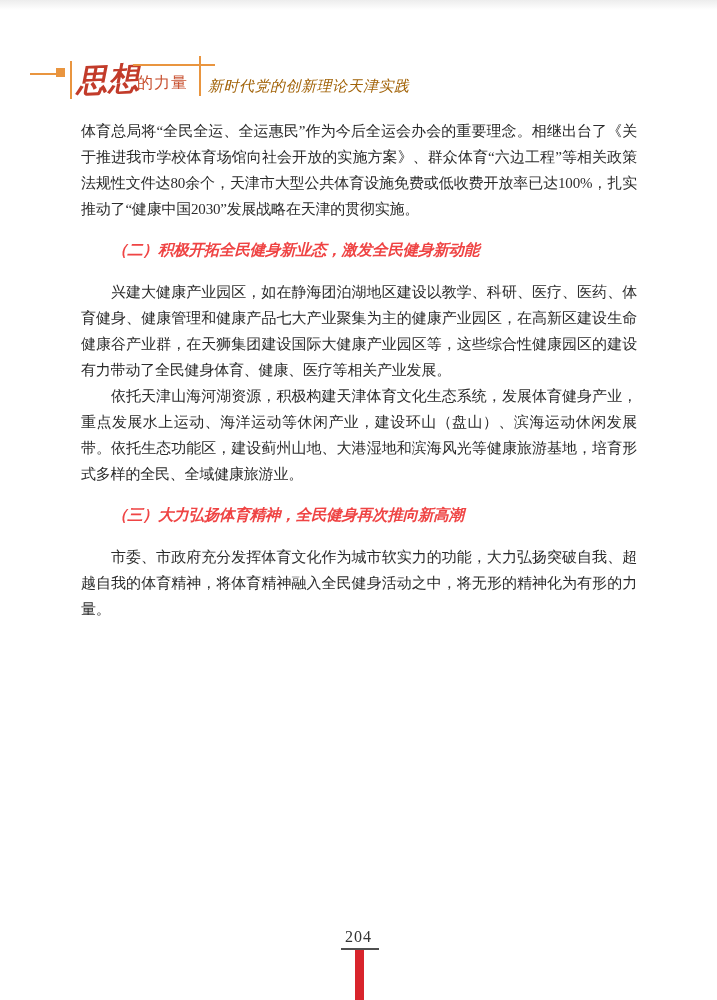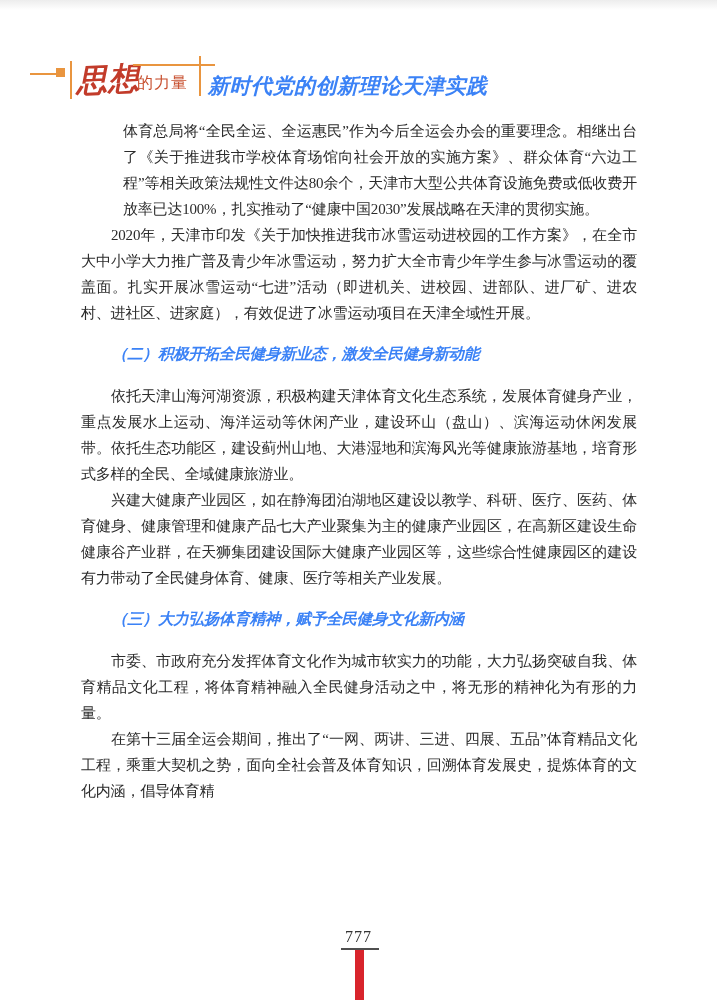--- a/index.html
+++ b/index.html
@@ -21,35 +21,35 @@
     font-weight:bold;font-style:italic;color:#c23b2a;letter-spacing:1px;
     transform:rotate(-3deg);
   }
   .logo-sub-line{position:absolute;left:133px;top:64px;width:82px;height:2px;background:#e9953f;}
   .logo-sub{
     position:absolute;left:137px;top:71px;font-size:16px;line-height:24px;
     font-weight:400;color:#c8502f;letter-spacing:1px;
   }
   .deco-vline-right{position:absolute;left:199px;top:56px;width:2px;height:40px;background:#e9953f;}
   .header-subtitle{
-    position:absolute;left:208px;top:76px;font-size:21px;line-height:19px;
-    font-weight:bold;font-style:italic;color:#3b82f6;letter-spacing:.5px;
+    position:absolute;left:208px;top:76px;font-size:15px;line-height:19px;
+    font-weight:normal;font-style:italic;color:#a16207;letter-spacing:.5px;
     font-family:"Liberation Sans","DejaVu Sans",sans-serif;
   }
   
   .content{
     position:absolute;left:81px;top:118px;width:556px;
     color:#2b2b2b;font-size:15px;line-height:26px;
     text-align:justify;letter-spacing:-0.2px;
   }
   .para{margin:0;text-indent:2em;}
-  .para.noindent{text-indent:0;margin-left:42px;}
+  .para.noindent{text-indent:0;}
   .section-heading{
     margin:15px 0 16px 0;font-size:15.5px;line-height:26px;
-    font-weight:600;font-style:italic;color:#3b82f6;text-indent:2em;
+    font-weight:600;font-style:italic;color:#ef4444;text-indent:2em;
   }
   
   .page-number{
     position:absolute;top:926px;left:0;width:717px;text-align:center;
     font-size:16px;line-height:22px;color:#333333;letter-spacing:1px;
   }
   .footer-line{position:absolute;top:948px;left:341px;width:38px;height:2px;background:#4f4f4f;}
   .footer-red-bar{position:absolute;top:950px;left:355px;width:9px;height:50px;background:#d8242c;}
 </style>
 </head>
@@ -64,25 +64,23 @@
     <span class="deco-vline-left"></span>
     <span class="logo-main">思想</span>
     <span class="logo-sub-line"></span>
     <span class="logo-sub">的力量</span>
     <span class="deco-vline-right"></span>
     <span class="header-subtitle">新时代党的创新理论天津实践</span>
   </div>
 
   <div class="content">
       <p class="para noindent">体育总局将“全民全运、全运惠民”作为今后全运会办会的重要理念。相继出台了《关于推进我市学校体育场馆向社会开放的实施方案》、群众体育“六边工程”等相关政策法规性文件达80余个，天津市大型公共体育设施免费或低收费开放率已达100%，扎实推动了“健康中国2030”发展战略在天津的贯彻实施。</p>
-      <p class="para">2020年，天津市印发《关于加快推进我市冰雪运动进校园的工作方案》，在全市大中小学大力推广普及青少年冰雪运动，努力扩大全市青少年学生参与冰雪运动的覆盖面。扎实开展冰雪运动“七进”活动（即进机关、进校园、进部队、进厂矿、进农村、进社区、进家庭），有效促进了冰雪运动项目在天津全域性开展。</p>
       <h3 class="section-heading">（二）积极开拓全民健身新业态，激发全民健身新动能</h3>
+      <p class="para">兴建大健康产业园区，如在静海团泊湖地区建设以教学、科研、医疗、医药、体育健身、健康管理和健康产品七大产业聚集为主的健康产业园区，在高新区建设生命健康谷产业群，在天狮集团建设国际大健康产业园区等，这些综合性健康园区的建设有力带动了全民健身体育、健康、医疗等相关产业发展。</p>
       <p class="para">依托天津山海河湖资源，积极构建天津体育文化生态系统，发展体育健身产业，重点发展水上运动、海洋运动等休闲产业，建设环山（盘山）、滨海运动休闲发展带。依托生态功能区，建设蓟州山地、大港湿地和滨海风光等健康旅游基地，培育形式多样的全民、全域健康旅游业。</p>
-      <p class="para">兴建大健康产业园区，如在静海团泊湖地区建设以教学、科研、医疗、医药、体育健身、健康管理和健康产品七大产业聚集为主的健康产业园区，在高新区建设生命健康谷产业群，在天狮集团建设国际大健康产业园区等，这些综合性健康园区的建设有力带动了全民健身体育、健康、医疗等相关产业发展。</p>
-      <h3 class="section-heading">（三）大力弘扬体育精神，赋予全民健身文化新内涵</h3>
-      <p class="para">市委、市政府充分发挥体育文化作为城市软实力的功能，大力弘扬突破自我、体育精品文化工程，将体育精神融入全民健身活动之中，将无形的精神化为有形的力量。</p>
-      <p class="para">在第十三届全运会期间，推出了“一网、两讲、三进、四展、五品”体育精品文化工程，乘重大契机之势，面向全社会普及体育知识，回溯体育发展史，提炼体育的文化内涵，倡导体育精</p>
+      <h3 class="section-heading">（三）大力弘扬体育精神，全民健身再次推向新高潮</h3>
+      <p class="para">市委、市政府充分发挥体育文化作为城市软实力的功能，大力弘扬突破自我、超越自我的体育精神，将体育精神融入全民健身活动之中，将无形的精神化为有形的力量。</p>
     </div>
 
-  <div class="page-number">777</div>
+  <div class="page-number">204</div>
   <div class="footer-line"></div>
   <div class="footer-red-bar"></div>
 </div>
 
 </body></html>

